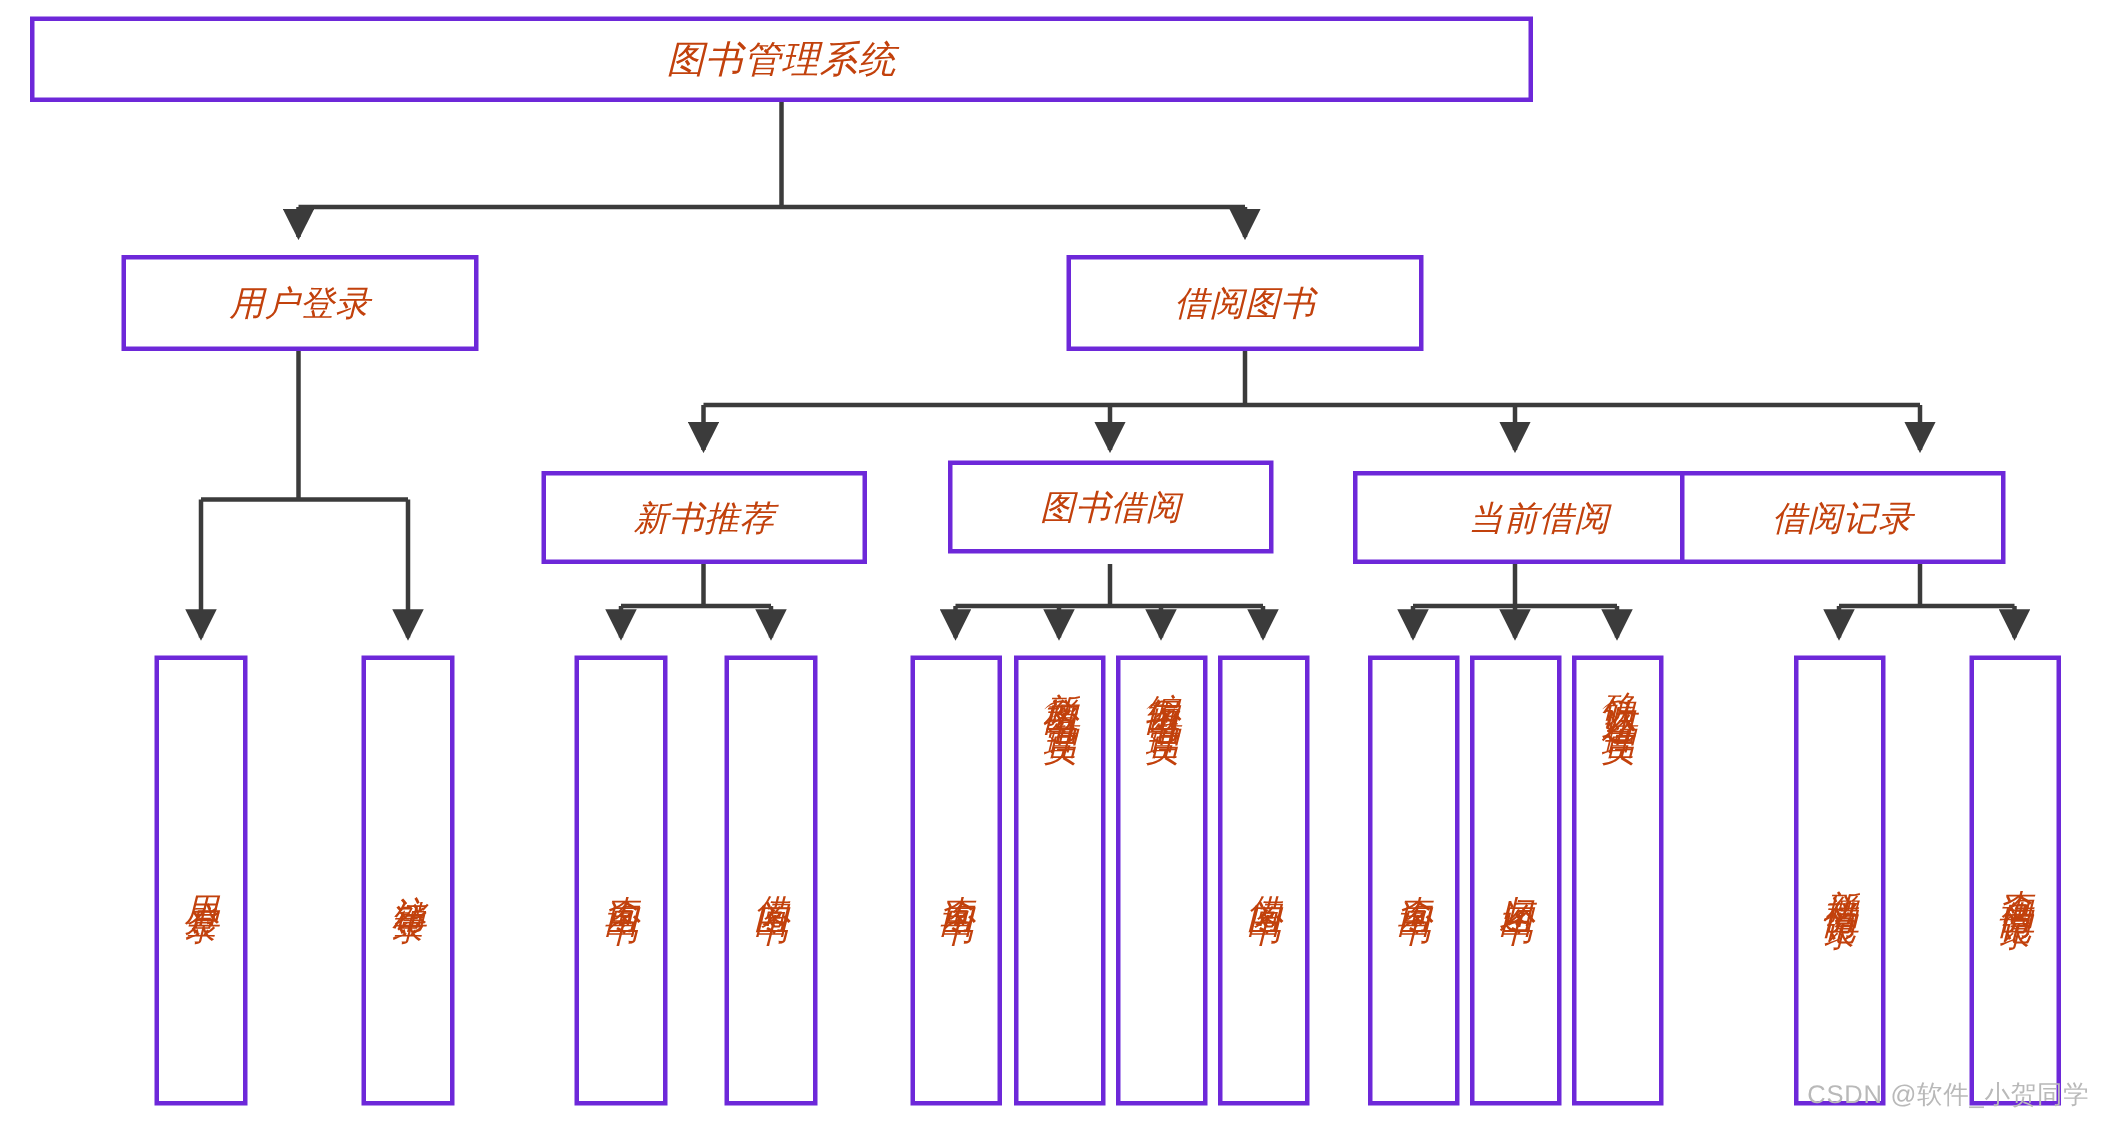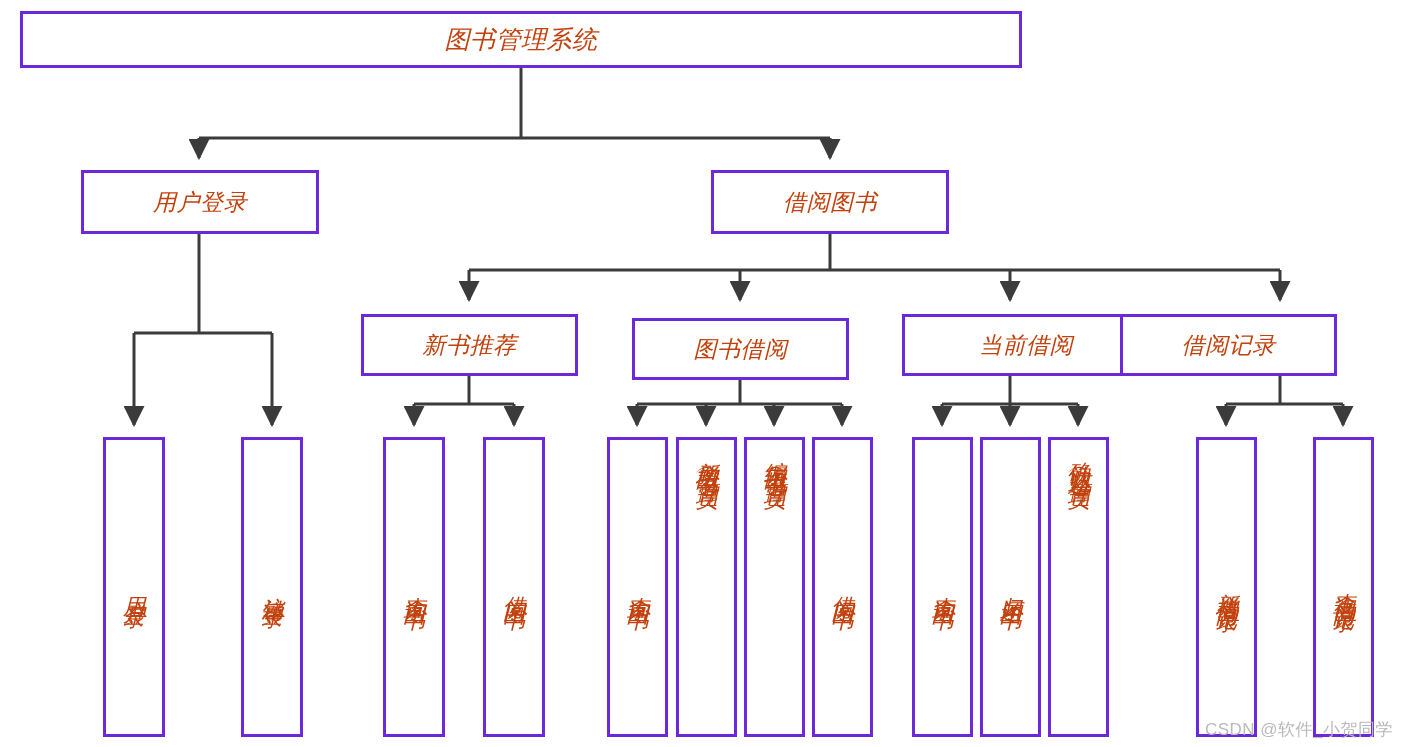--- a/index.html
+++ b/index.html
@@ -157,21 +157,21 @@
   </div>
 
   <div class="node horiz" style="left:711px; top:170px; width:238px; height:64px;">
     <span class="node-label">借阅图书</span>
   </div>
 
   <div class="node horiz" style="left:361px; top:314px; width:217px; height:62px;">
     <span class="node-label">新书推荐</span>
   </div>
 
-  <div class="node horiz" style="left:632px; top:318px; width:217px; height:62px;">
+  <div class="node horiz" style="left:632px; top:307px; width:217px; height:62px;">
     <span class="node-label">图书借阅</span>
   </div>
 
   <div class="node horiz" style="left:902px; top:314px; width:248px; height:62px;">
     <span class="node-label">当前借阅</span>
   </div>
 
   <div class="node horiz" style="left:1120px; top:314px; width:217px; height:62px;">
     <span class="node-label">借阅记录</span>
   </div>

